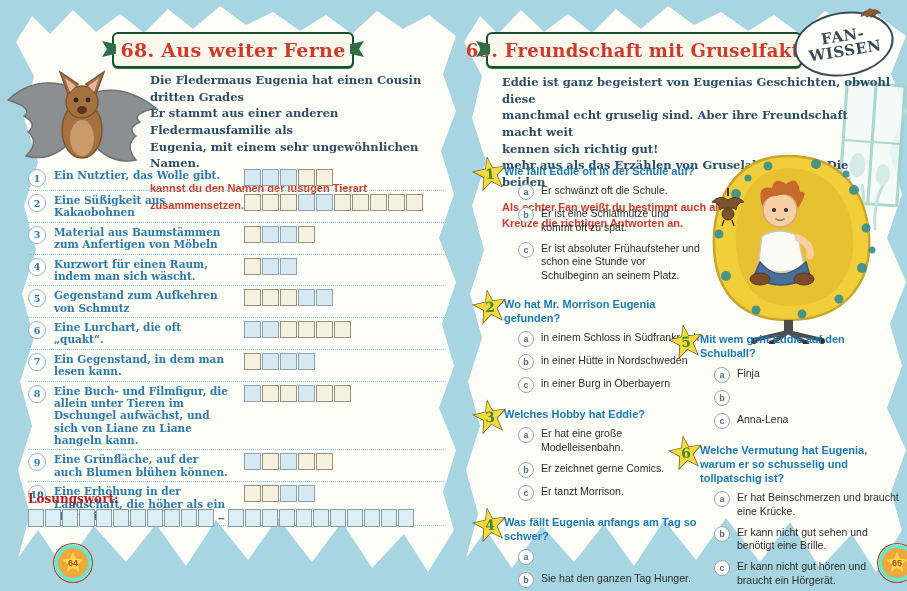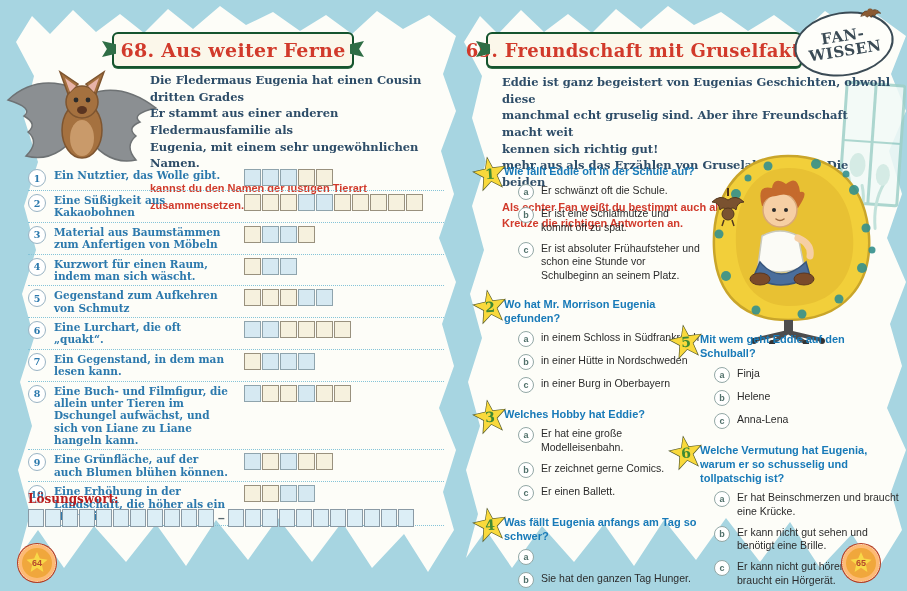--- a/index.html
+++ b/index.html
@@ -76,21 +76,21 @@
   .cell.sol{background:#dceef6;border-color:#8a9aa5;width:14px;height:16px;}
 
   
   #solution-wrap{position:absolute;left:12px;top:486px;width:420px;}
   .sol-label{font-weight:bold;color:#b91c1c;font-size:12px;margin-bottom:3px;font-family:"DejaVu Serif",serif;}
   #solution-boxes{display:flex;align-items:center;}
   .sol-dash{color:#5a6a72;margin:0 3px;font-weight:bold;font-size:12px;}
 
   
   .page-badge{position:absolute;width:36px;height:36px;border-radius:50%;
-    background:#fdba74;border:1px dotted #ffd9c9;box-shadow:0 0 0 1px #b23c22;}
+    background:#5eead4;border:1px dotted #ffd9c9;box-shadow:0 0 0 1px #b23c22;margin-left:36px;}
   .page-badge .pb-in{position:absolute;inset:3px;border-radius:50%;background:#f0a73c;}
   .page-badge .pb-star{position:absolute;inset:7px;background:#f8d848;
     clip-path:polygon(50% 0%,63% 30%,98% 35%,72% 57%,79% 91%,50% 72%,21% 91%,28% 57%,2% 35%,37% 30%);}
   .page-badge .pb-num{position:absolute;inset:0;display:flex;align-items:center;justify-content:center;
     color:#b5472c;font-size:9px;font-weight:bold;}
   #left-page .page-badge{left:2px;top:538px;}
   #right-page .page-badge{left:378px;top:538px;}
 
   
   #qcol-a{position:absolute;left:16px;top:158px;width:222px;}
@@ -480,21 +480,21 @@
             <div class="opt">
               <span class="opt-c">a</span>
               <span class="opt-t">Er hat eine große Modelleisenbahn.</span>
             </div>
             <div class="opt">
               <span class="opt-c">b</span>
               <span class="opt-t">Er zeichnet gerne Comics.</span>
             </div>
             <div class="opt">
               <span class="opt-c">c</span>
-              <span class="opt-t">Er einen Ballett.</span>
+              <span class="opt-t">Er tanzt Morrison.</span>
             </div>
           </div>
         </div>
         <div class="qblock">
           <span class="star-w">
             <span class="star-o"></span>
             <span class="star-i"></span>
             <span class="star-num">4</span>
           </span>
           <div class="q-title">Was fällt Eugenia anfangs am Tag so schwer?</div>
@@ -517,21 +517,20 @@
             <span class="star-num">5</span>
           </span>
           <div class="q-title">Mit wem geht Eddie auf den Schulball?</div>
           <div class="opts">
             <div class="opt">
               <span class="opt-c">a</span>
               <span class="opt-t">Finja</span>
             </div>
             <div class="opt">
               <span class="opt-c">b</span>
-              <span class="opt-t">Helene</span>
             </div>
             <div class="opt">
               <span class="opt-c">c</span>
               <span class="opt-t">Anna-Lena</span>
             </div>
           </div>
         </div>
         <div class="qblock">
           <span class="star-w">
             <span class="star-o"></span>

